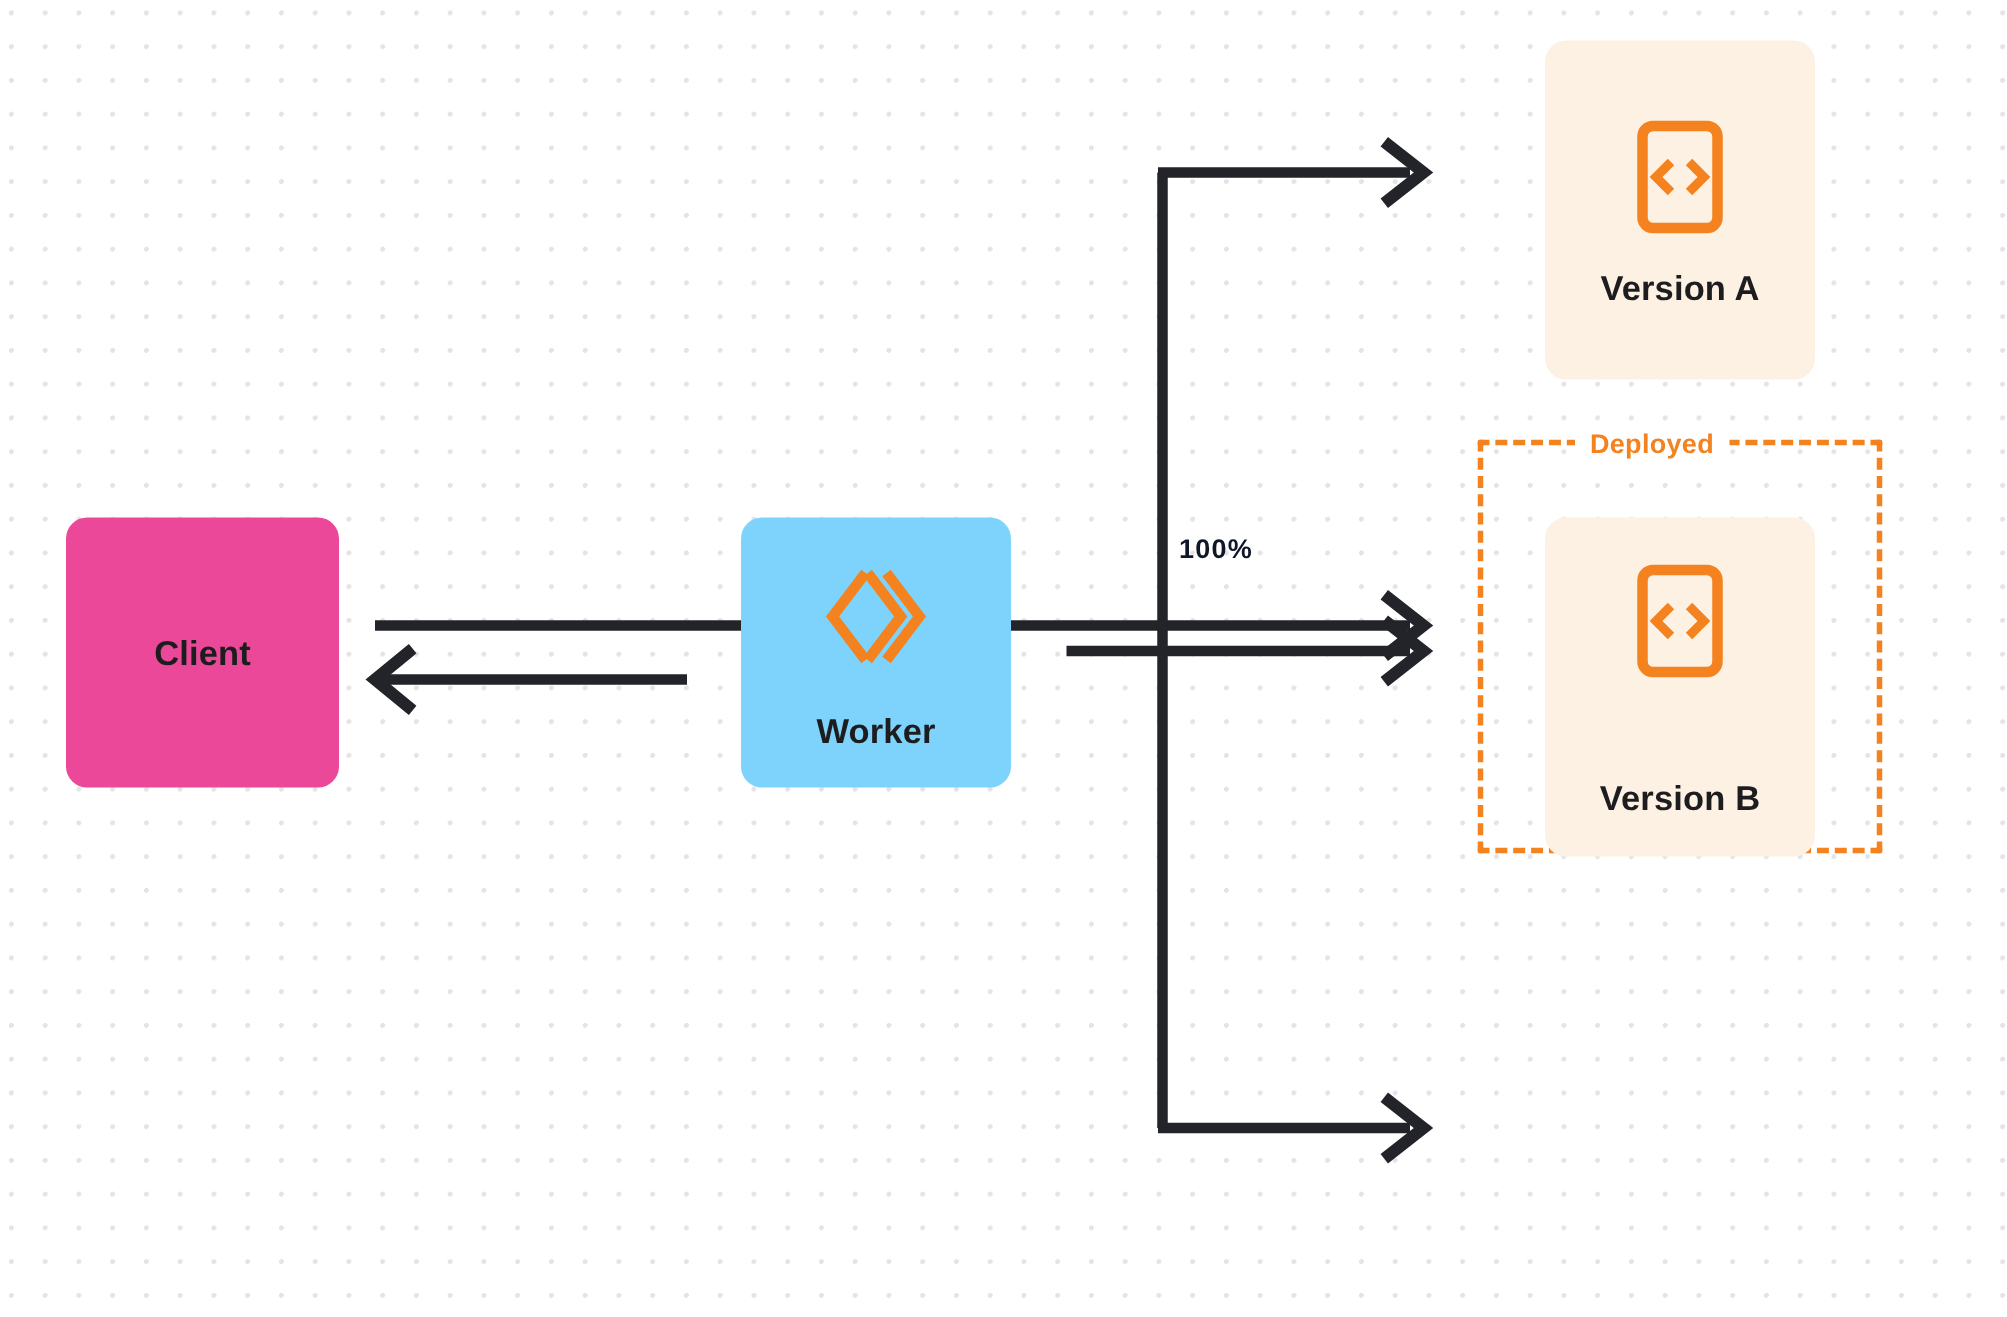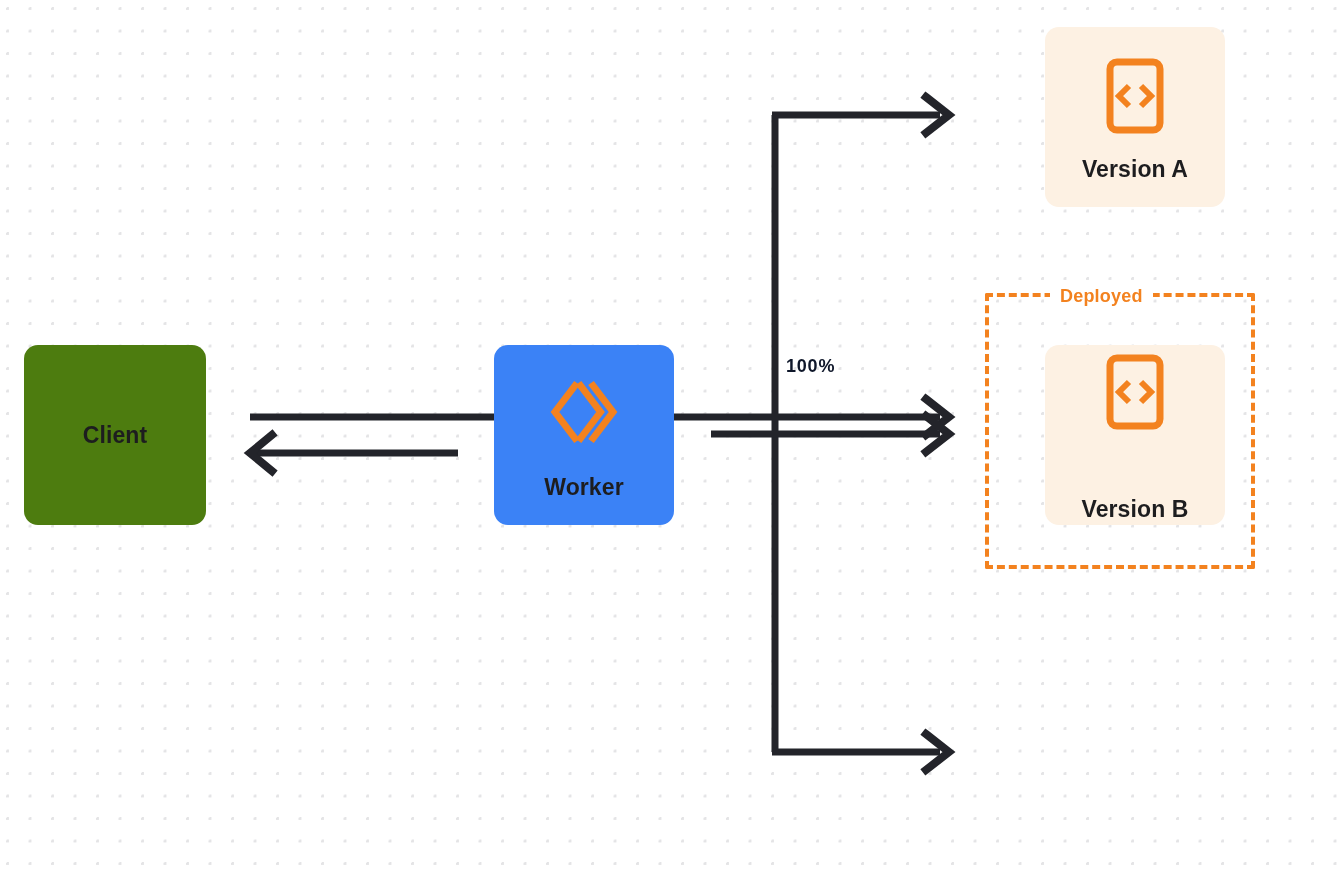--- a/index.html
+++ b/index.html
@@ -51,46 +51,45 @@
     font-size: 23px;
     font-weight: bold;
     color: #1d1d1f;
     letter-spacing: 0.1px;
     text-align: center;
     line-height: 1;
   }
 
   
   #client-node {
-    left: 24px;
+    left: 44px;
     top: 345px;
     width: 182px;
     height: 180px;
-    background: #4d7c0f;
+    background: #ec4899;
   }
 
   
   #worker-node {
     left: 494px;
     top: 345px;
     width: 180px;
     height: 180px;
-    background: #3b82f6;
+    background: #7dd3fc;
   }
   #worker-node .worker-logo {
     margin-top: 2px;
     margin-bottom: 22px;
   }
 
   
   .version-node {
     width: 180px;
-    height: 180px;
+    height: 226px;
     background: #fdf1e3;
-    margin-left: 15px;
   }
   #version-a-node { left: 1030px; top: 27px; }
   #version-b-node { left: 1030px; top: 345px; gap: 44px; }
   #version-c-node { left: 1030px; top: 661px; }
 
   .version-node .code-icon {
     margin-top: 4px;
     margin-bottom: 20px;
   }
 

